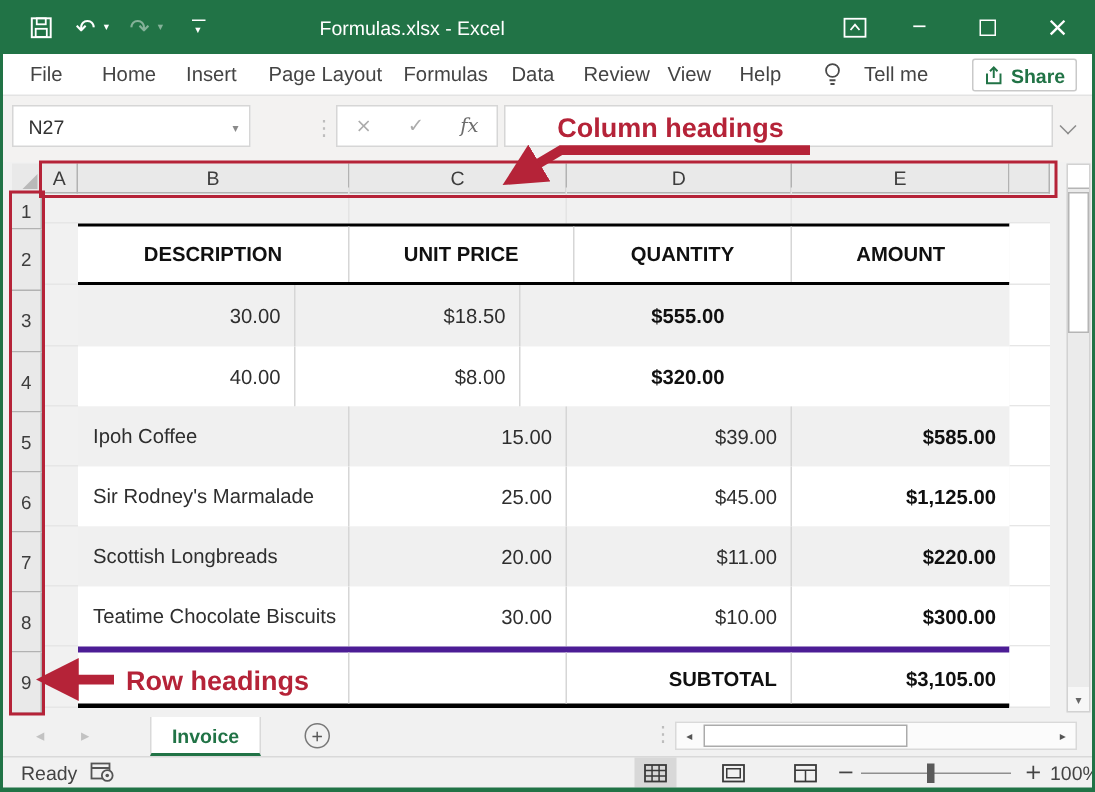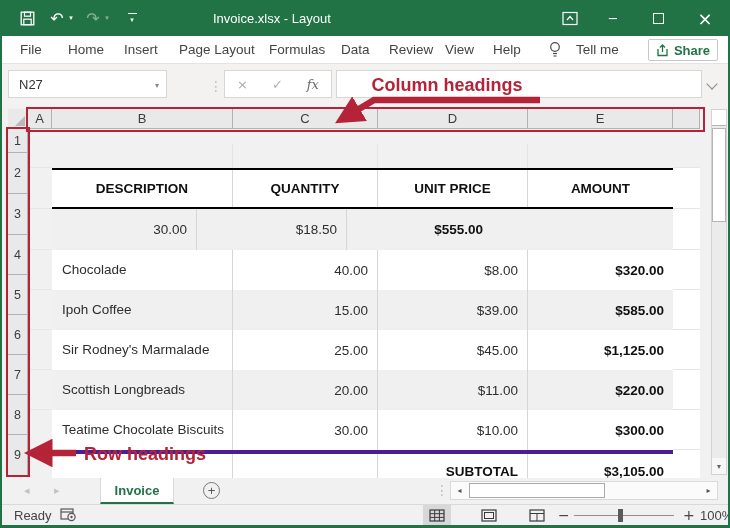--- a/index.html
+++ b/index.html
@@ -38,21 +38,21 @@
   
   .gridbg { left:2px; top:108px; width:726px; height:370px; background:#F1F1F1; }
   .corner { left:8px; top:109px; width:20px; height:20px; background:#E9E9E9; border-right:1px solid #B2B2B2; border-bottom:1px solid #B2B2B2; }
   .corner-tri { position:absolute; right:2px; bottom:2px; width:0; height:0; border-left:10px solid transparent; border-bottom:10px solid #B9B9B9; }
   .colheads { left:28px; top:109px; width:672px; height:20px; display:flex; }
   .ch { height:20px; background:#E9E9E9; border-right:1px solid #B2B2B2; border-bottom:1px solid #B2B2B2;
         display:flex; align-items:center; justify-content:center; font-size:13px; color:#3d3d3d; }
   .rowheads { left:8px; top:129px; width:20px; }
   .rh { width:20px; background:#E9E9E9; border-right:1px solid #B2B2B2; border-bottom:1px solid #B2B2B2;
         display:flex; align-items:center; justify-content:center; font-size:12.5px; color:#3d3d3d; }
-  .sheetrows { left:28px; top:144px; width:540px; }
+  .sheetrows { left:28px; top:125px; width:540px; }
   .row { display:flex; width:672px; height:40px; }
   .cA { width:24px; border-bottom:1px solid #E6E6E6; }
   .cF { width:27px; border-bottom:1px solid #E6E6E6; background:#fff; }
   .tblpart { width:621px; display:flex; background:#fff; }
   .band .tblpart { background:#F0F0F0; }
   .cell { display:flex; align-items:center; font-size:13.5px; color:#2e2e2e; }
   .cB { width:181px; } .cC { width:145px; } .cD { width:150px; } .cE { width:145px; }
   .sep .cB, .sep .cC, .sep .cD { border-right:1px solid #D6D6D6; }
   .sep-light .cB, .sep-light .cC, .sep-light .cD { border-right:1px solid #E4E4E4; }
   .desc { justify-content:flex-start; padding-left:10px; line-height:1.25; }
@@ -118,21 +118,21 @@
     <div class="qat-icon glyph" style="left:48px;width:18px;font-size:16px;">↶</div>
     <div class="qat-icon chev" style="left:66px;width:10px;">▾</div>
     <div class="qat-icon glyph" style="left:84px;width:18px;font-size:16px;opacity:.45;">↷</div>
     <div class="qat-icon chev" style="left:102px;width:10px;opacity:.45;">▾</div>
     <div class="qat-icon" style="left:124px;width:16px;">
       <span style="display:flex;flex-direction:column;align-items:center;">
           <span style="width:9px;border-top:1.5px solid #fff;margin-bottom:2px;"></span>
           <span class="chev">▾</span>
         </span>
     </div>
-    <div class="title-text">Invoice.xlsx - Layout</div>
+    <div class="title-text">Formulas.xlsx - Excel</div>
     <div class="winbtn" style="left:553px;">
       <svg width="16" height="15" viewBox="0 0 16 15">
           <rect x="1" y="1.5" width="14" height="12" fill="none" stroke="#fff" stroke-width="1.2"></rect>
           <polyline points="5,9 8,5.5 11,9" fill="none" stroke="#fff" stroke-width="1.2"></polyline>
         </svg>
     </div>
     <div class="winbtn min-bar glyph" style="left:596px;">─</div>
     <div class="winbtn" style="left:641px;">
         <span class="max-box"></span>
       </div>
@@ -217,39 +217,38 @@
           <div class="cell cC"></div>
           <div class="cell cD"></div>
           <div class="cell cE"></div>
         </div>
       <div class="cell cF" style="background:transparent;border-bottom:1px solid #E6E6E6;"></div>
     </div>
     <div class="row r2 sep">
       <div class="cell cA"></div>
       <div class="tblpart">
         <div class="cell cB ctr bold">DESCRIPTION</div>
+        <div class="cell cD ctr bold">UNIT PRICE</div>
         <div class="cell cC ctr bold">QUANTITY</div>
-        <div class="cell cD ctr bold">UNIT PRICE</div>
         <div class="cell cE ctr bold">AMOUNT</div>
       </div>
       <div class="cell cF"></div>
     </div>
     <div class="row sep band" style="height: 41px;">
       <div class="cell cA"></div>
       <div class="tblpart">
         <div class="cell cC num">30.00</div>
         <div class="cell cD num">$18.50</div>
         <div class="cell cE num bold">$555.00</div>
       </div>
       <div class="cell cF"></div>
     </div>
       <div class="row sep" style="height: 40px;">
       <div class="cell cA"></div>
       <div class="tblpart">
-        <div class="cell cB desc">Chocolade</div>
         <div class="cell cC num">40.00</div>
         <div class="cell cD num">$8.00</div>
         <div class="cell cE num bold">$320.00</div>
       </div>
       <div class="cell cF"></div>
     </div>
       <div class="row sep band" style="height: 40px;">
       <div class="cell cA"></div>
       <div class="tblpart">
         <div class="cell cB desc">Ipoh Coffee</div>

